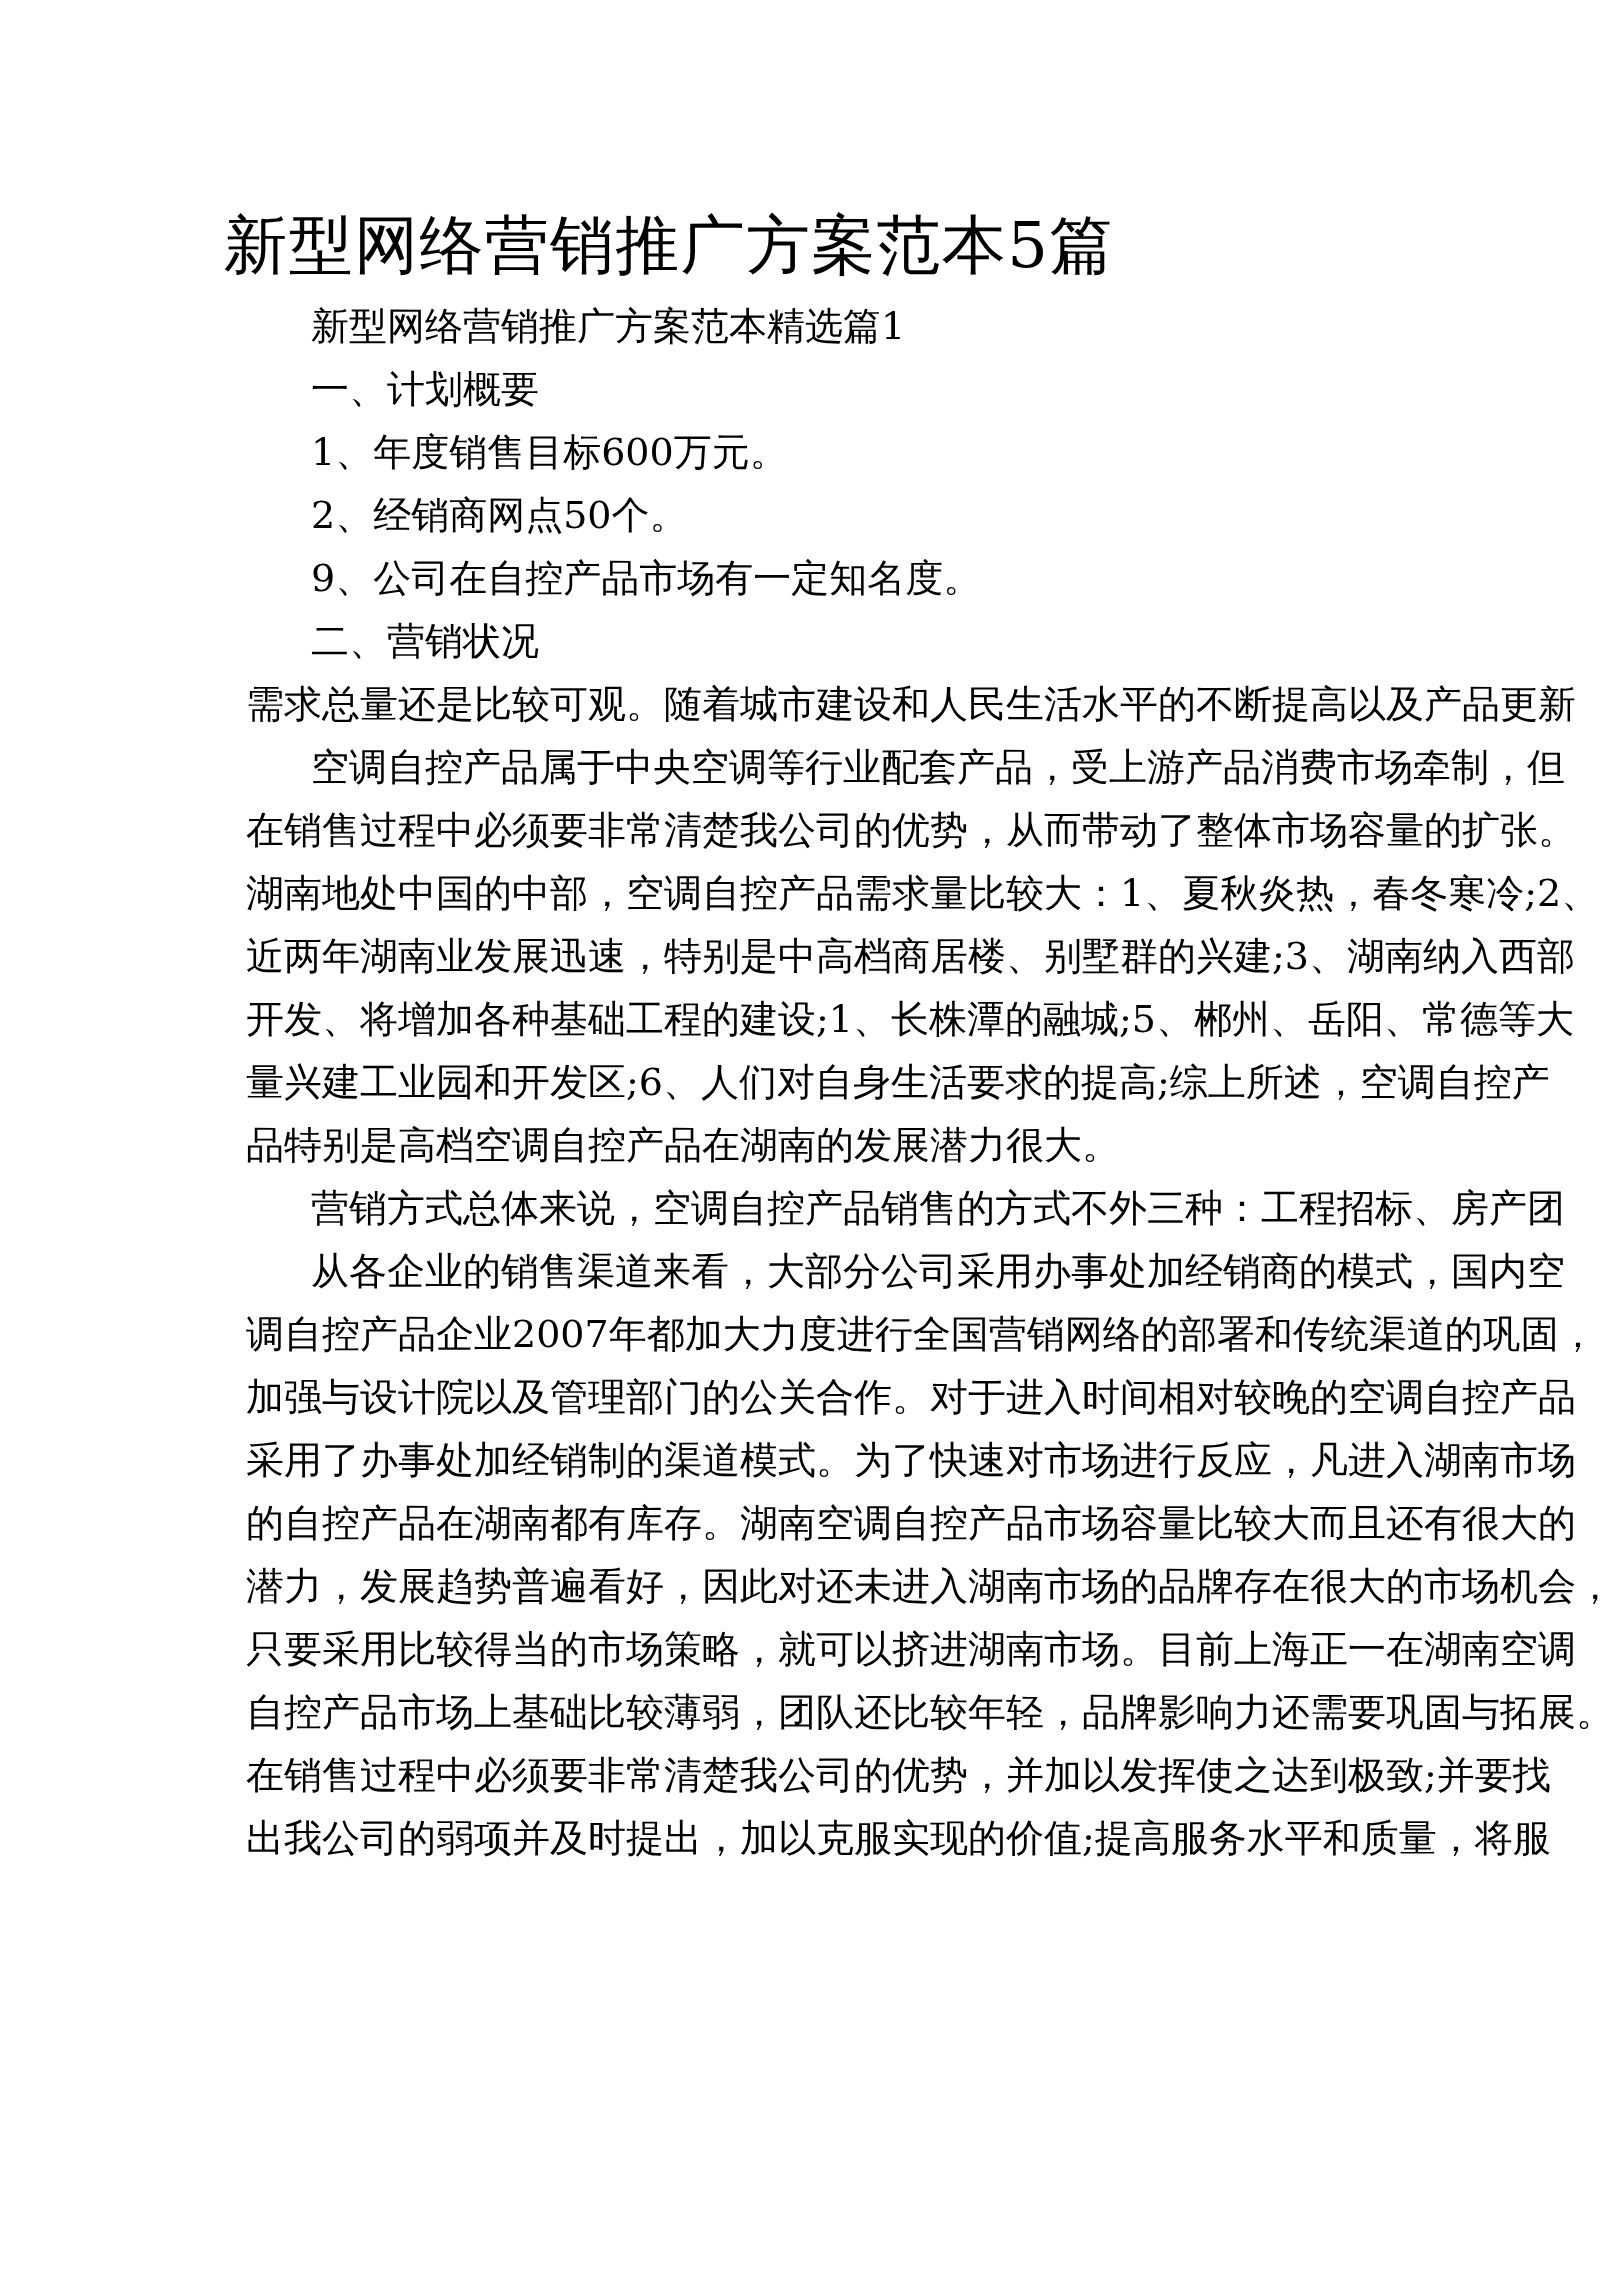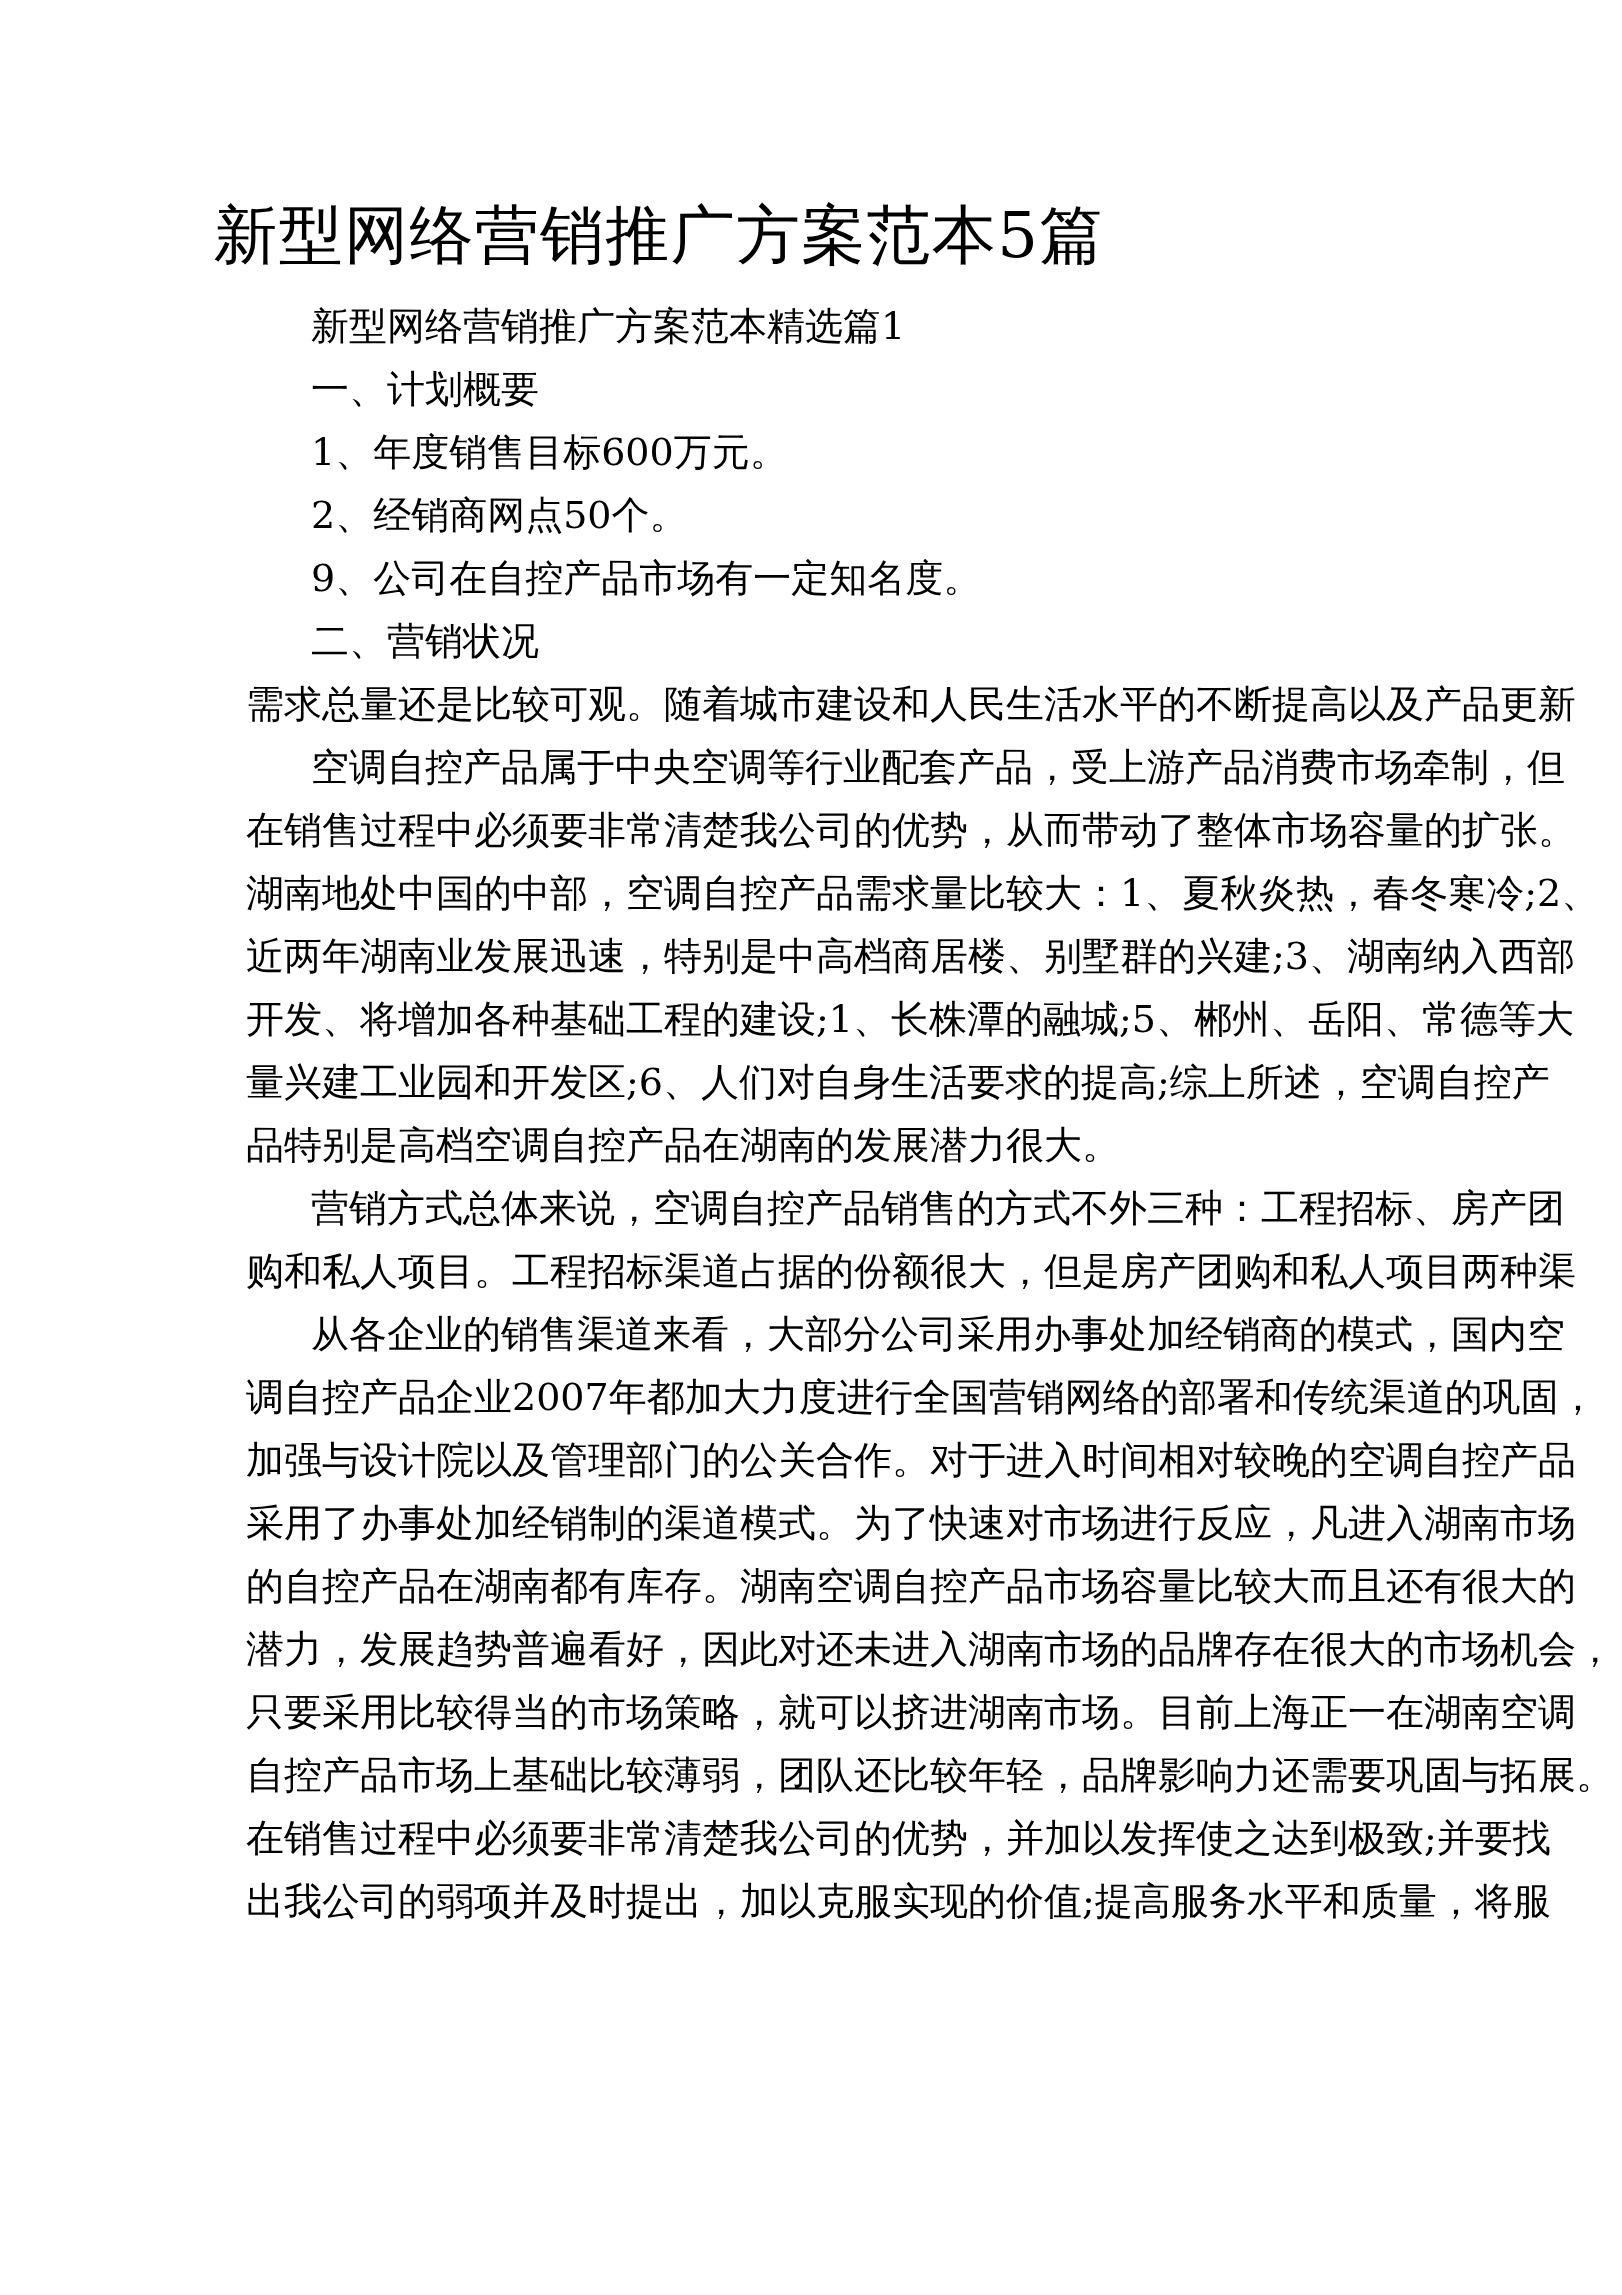--- a/index.html
+++ b/index.html
@@ -25,21 +25,21 @@
     }
     .title {
       position: absolute;
       left: 0;
       top: 196px;
       width: 1318px;
       text-align: center;
       font-size: 64px;
       line-height: 79px;
       letter-spacing: 1.3px;
-      margin: 0;
+      margin: 10px;
       font-weight: normal;
     }
     .body-text {
       position: absolute;
       left: 246px;
       top: 295px;
       width: 1132px;
       font-size: 38px;
       line-height: 63px;
     }
@@ -83,21 +83,20 @@
     <span class="line">需求总量还是比较可观。随着城市建设和人民生活水平的不断提高以及产品更新</span>
     <span class="line indent">空调自控产品属于中央空调等行业配套产品，受上游产品消费市场牵制，但</span>
     <span class="line">在销售过程中必须要非常清楚我公司的优势，从而带动了整体市场容量的扩张。</span>
     <span class="line">湖南地处中国的中部，空调自控产品需求量比较大：1、夏秋炎热，春冬寒冷;2、</span>
     <span class="line">近两年湖南业发展迅速，特别是中高档商居楼、别墅群的兴建;3、湖南纳入西部</span>
     <span class="line">开发、将增加各种基础工程的建设;1、长株潭的融城;5、郴州、岳阳、常德等大</span>
     <span class="line">量兴建工业园和开发区;6、人们对自身生活要求的提高;综上所述，空调自控产</span>
     <span class="line last">品特别是高档空调自控产品在湖南的发展潜力很大。</span>
 
     <span class="line indent">营销方式总体来说，空调自控产品销售的方式不外三种：工程招标、房产团</span>
-    <span class="line">购和私人项目。工程招标渠道占据的份额很大，但是房产团购和私人项目两种渠</span>
 
     <span class="line indent">从各企业的销售渠道来看，大部分公司采用办事处加经销商的模式，国内空</span>
     <span class="line">调自控产品企业2007年都加大力度进行全国营销网络的部署和传统渠道的巩固，</span>
     <span class="line">加强与设计院以及管理部门的公关合作。对于进入时间相对较晚的空调自控产品</span>
     <span class="line">采用了办事处加经销制的渠道模式。为了快速对市场进行反应，凡进入湖南市场</span>
     <span class="line">的自控产品在湖南都有库存。湖南空调自控产品市场容量比较大而且还有很大的</span>
     <span class="line">潜力，发展趋势普遍看好，因此对还未进入湖南市场的品牌存在很大的市场机会，</span>
     <span class="line">只要采用比较得当的市场策略，就可以挤进湖南市场。目前上海正一在湖南空调</span>
     <span class="line">自控产品市场上基础比较薄弱，团队还比较年轻，品牌影响力还需要巩固与拓展。</span>
     <span class="line">在销售过程中必须要非常清楚我公司的优势，并加以发挥使之达到极致;并要找</span>

